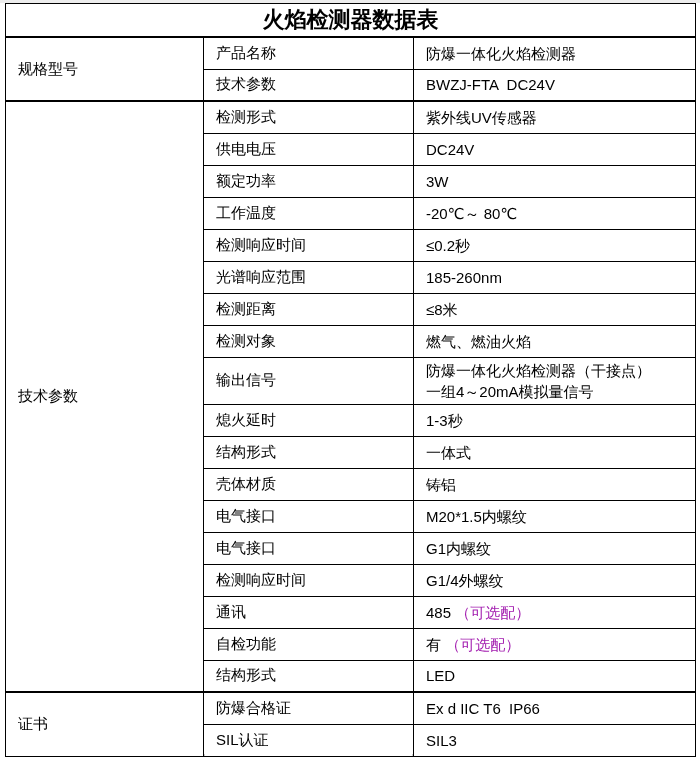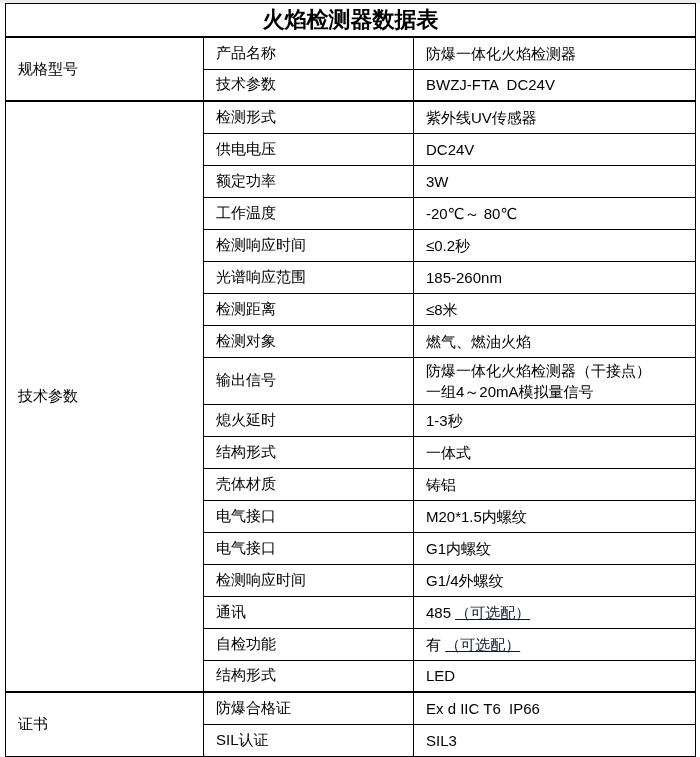--- a/index.html
+++ b/index.html
@@ -57,21 +57,21 @@
   }
   tr.section-start td{
     border-top:2px solid #000;
   }
   td.label-cell{ text-align:left; }
   td.value-cell{ text-align:left; }
   .vline{
     line-height:21px;
     white-space:pre-wrap;
   }
-  .red{ color:#0f172a;text-decoration:underline; }
+  .red{ color:#a21caf; }
 </style>
 </head>
 <body>
 
 <div class="sheet">
   <div class="top-strip"></div>
   <div class="grid-tick" style="left:204px;top:754px;"></div>
   <div class="grid-tick" style="left:412px;top:754px;"></div>
 
   <table class="spec">

